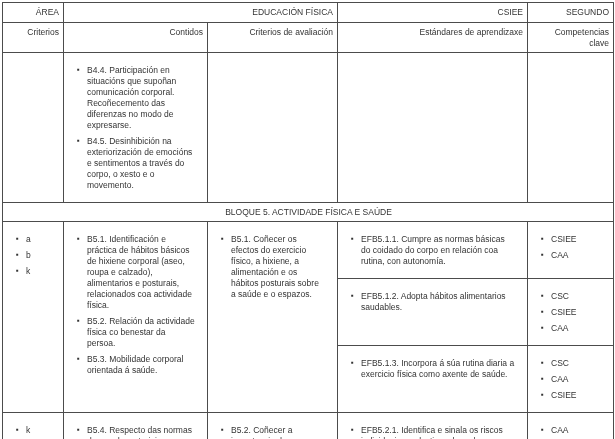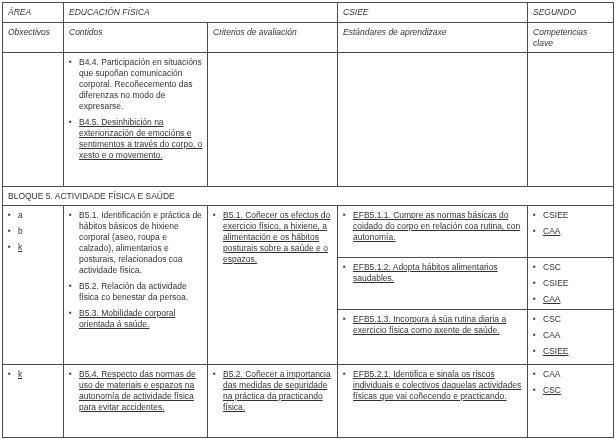--- a/index.html
+++ b/index.html
@@ -24,44 +24,44 @@
   }
   table.grid td {
     border: 1px solid #4c4c4c;
     vertical-align: top;
     padding: 4px 4px 3px 5px;
     font-size: 8.5px;
     line-height: 11px;
     overflow: hidden;
   }
   td.hc {
-    text-align: left;
+    text-align: right;
     vertical-align: middle;
     font-size: 9px;
     padding: 2px;
     line-height: 11px;
-    font-style: italic;
   }
   td.band {
+    text-align: center;
     vertical-align: middle;
     font-size: 8.5px;
     padding: 2px;
     border-radius: 9px;
   }
   ul.blist {
     list-style: none;
-    margin: 0;
+    margin: 8px;
     padding: 0;
   }
   ul.blist li {
     position: relative;
     padding-left: 10px;
     margin: 0 0 5px 0;
   }
-  ul.blist li:last-child { margin-bottom: 0; text-decoration: underline; }
+  ul.blist li:last-child { margin-bottom: 0; }
   ul.blist li::before {
     content: "▪";
     position: absolute;
     left: 0;
     top: -1px;
     font-size: 8px;
     color: #333333;
   }
 </style>
 </head>
@@ -79,21 +79,21 @@
     <tbody>
 
       <tr style="height:20px">
         <td class="hc">ÁREA</td>
         <td class="hc" colspan="2">EDUCACIÓN FÍSICA</td>
         <td class="hc">CSIEE</td>
         <td class="hc">SEGUNDO</td>
       </tr>
 
       <tr style="height:24px">
-        <td class="hc">Obxectivos</td>
+        <td class="hc">Criterios</td>
         <td class="hc">Contidos</td>
         <td class="hc">Criterios de avaliación</td>
         <td class="hc">Estándares de aprendizaxe</td>
         <td class="hc">Competencias clave</td>
       </tr>
 
       <tr style="height:134px">
         <td></td>
         <td>
           <ul class="blist">

